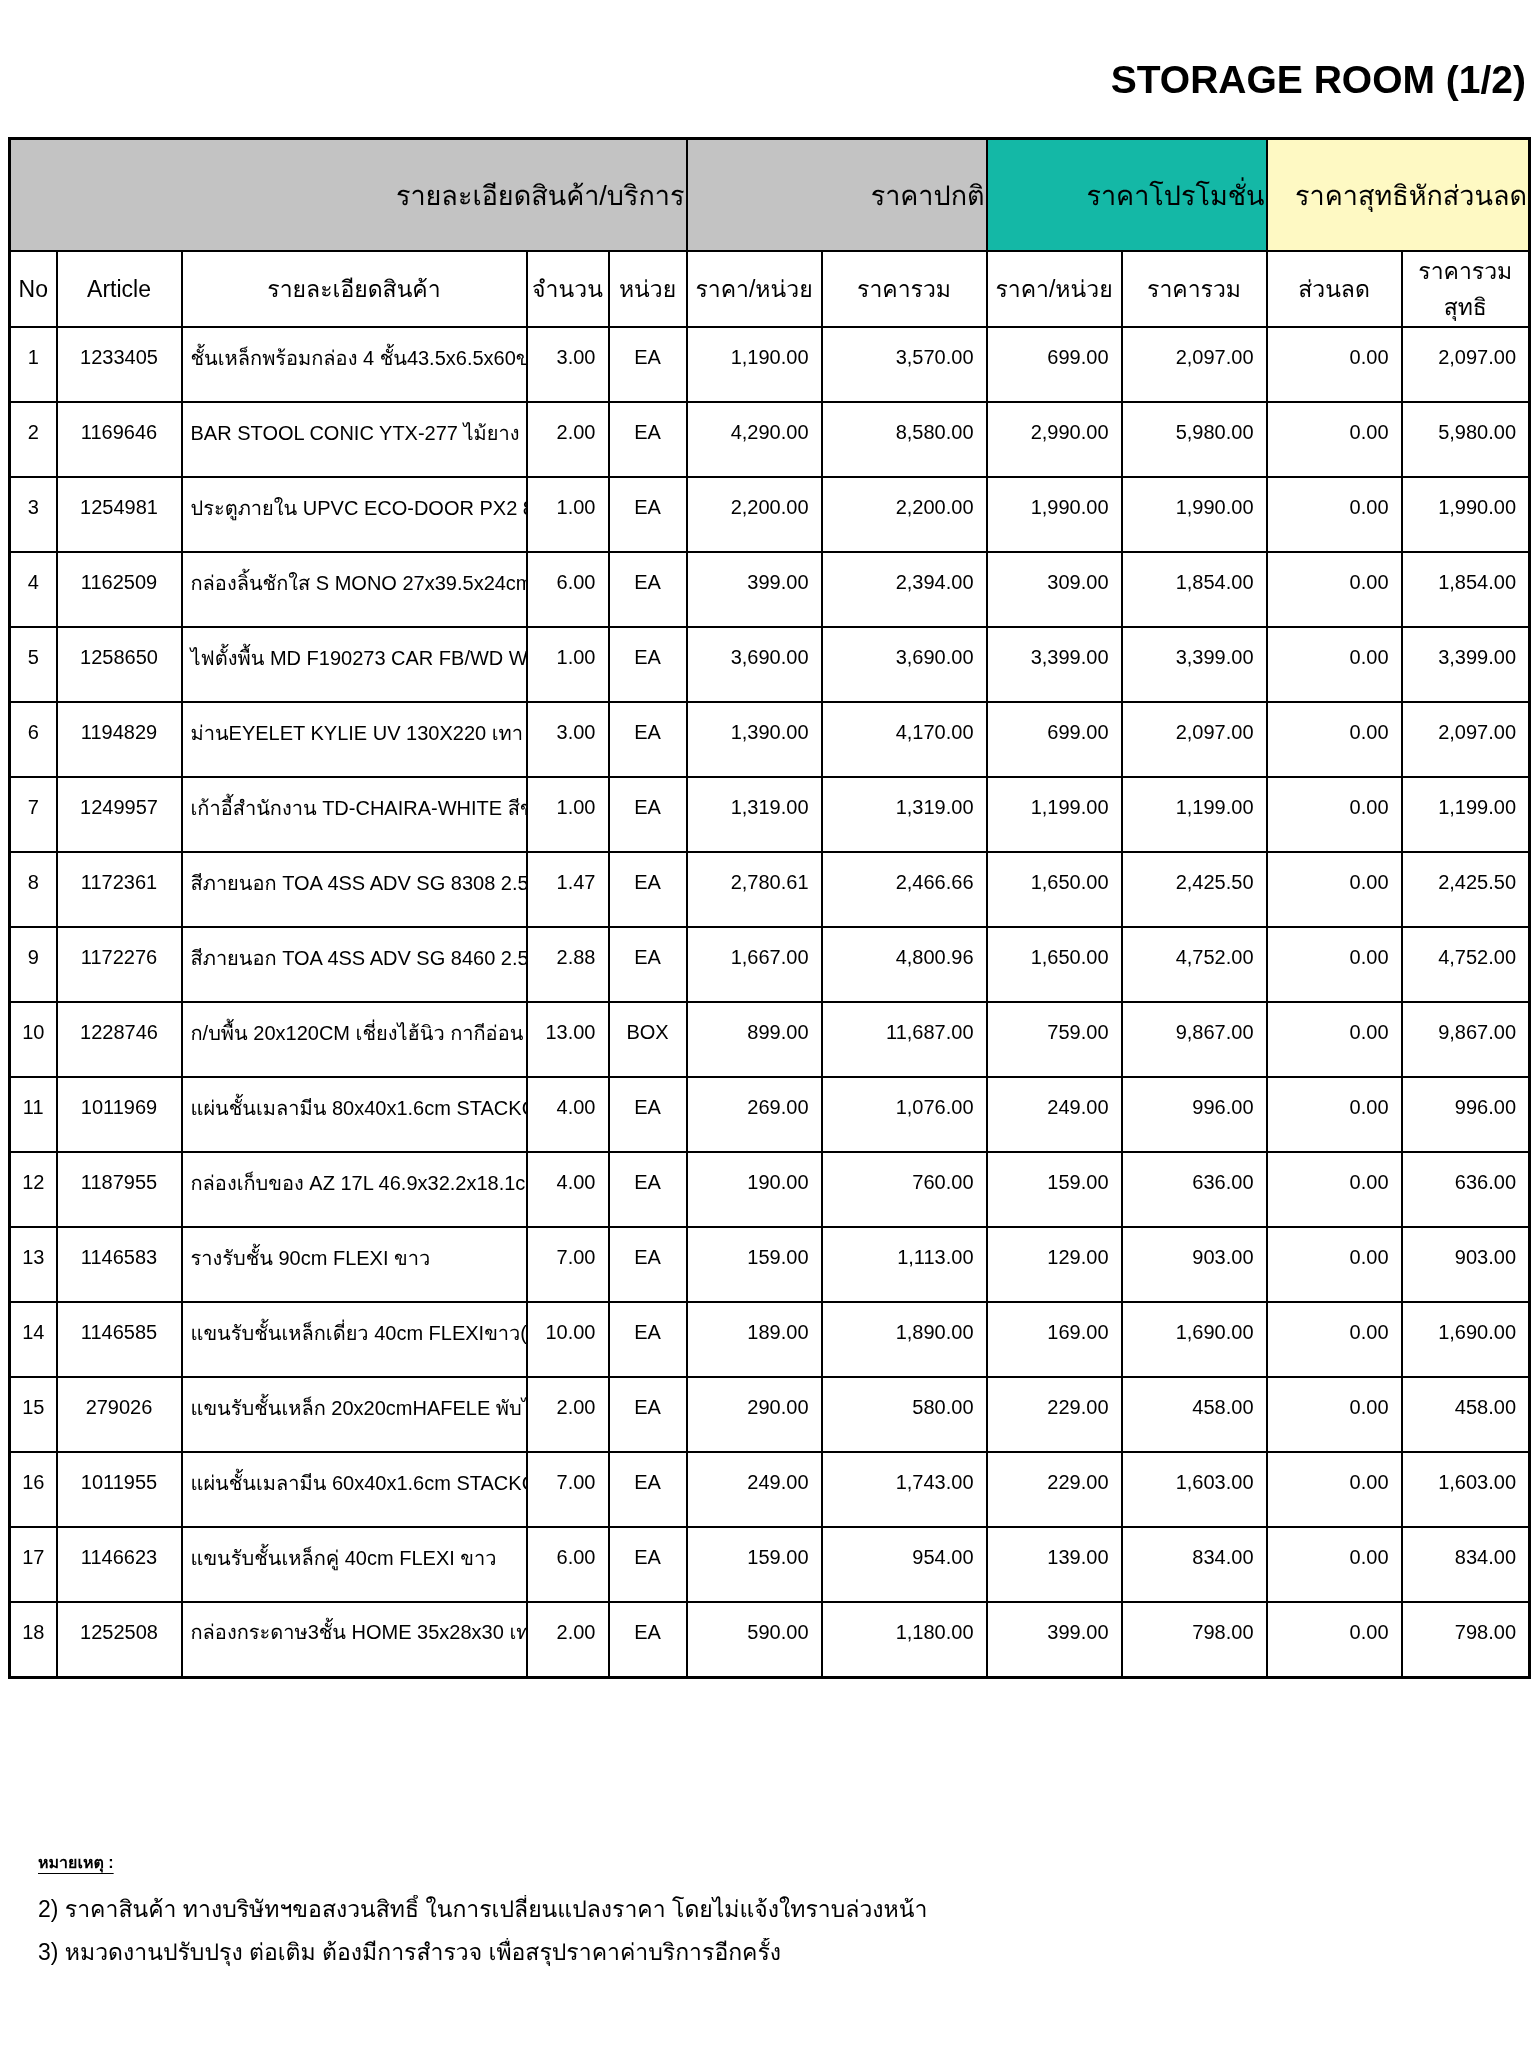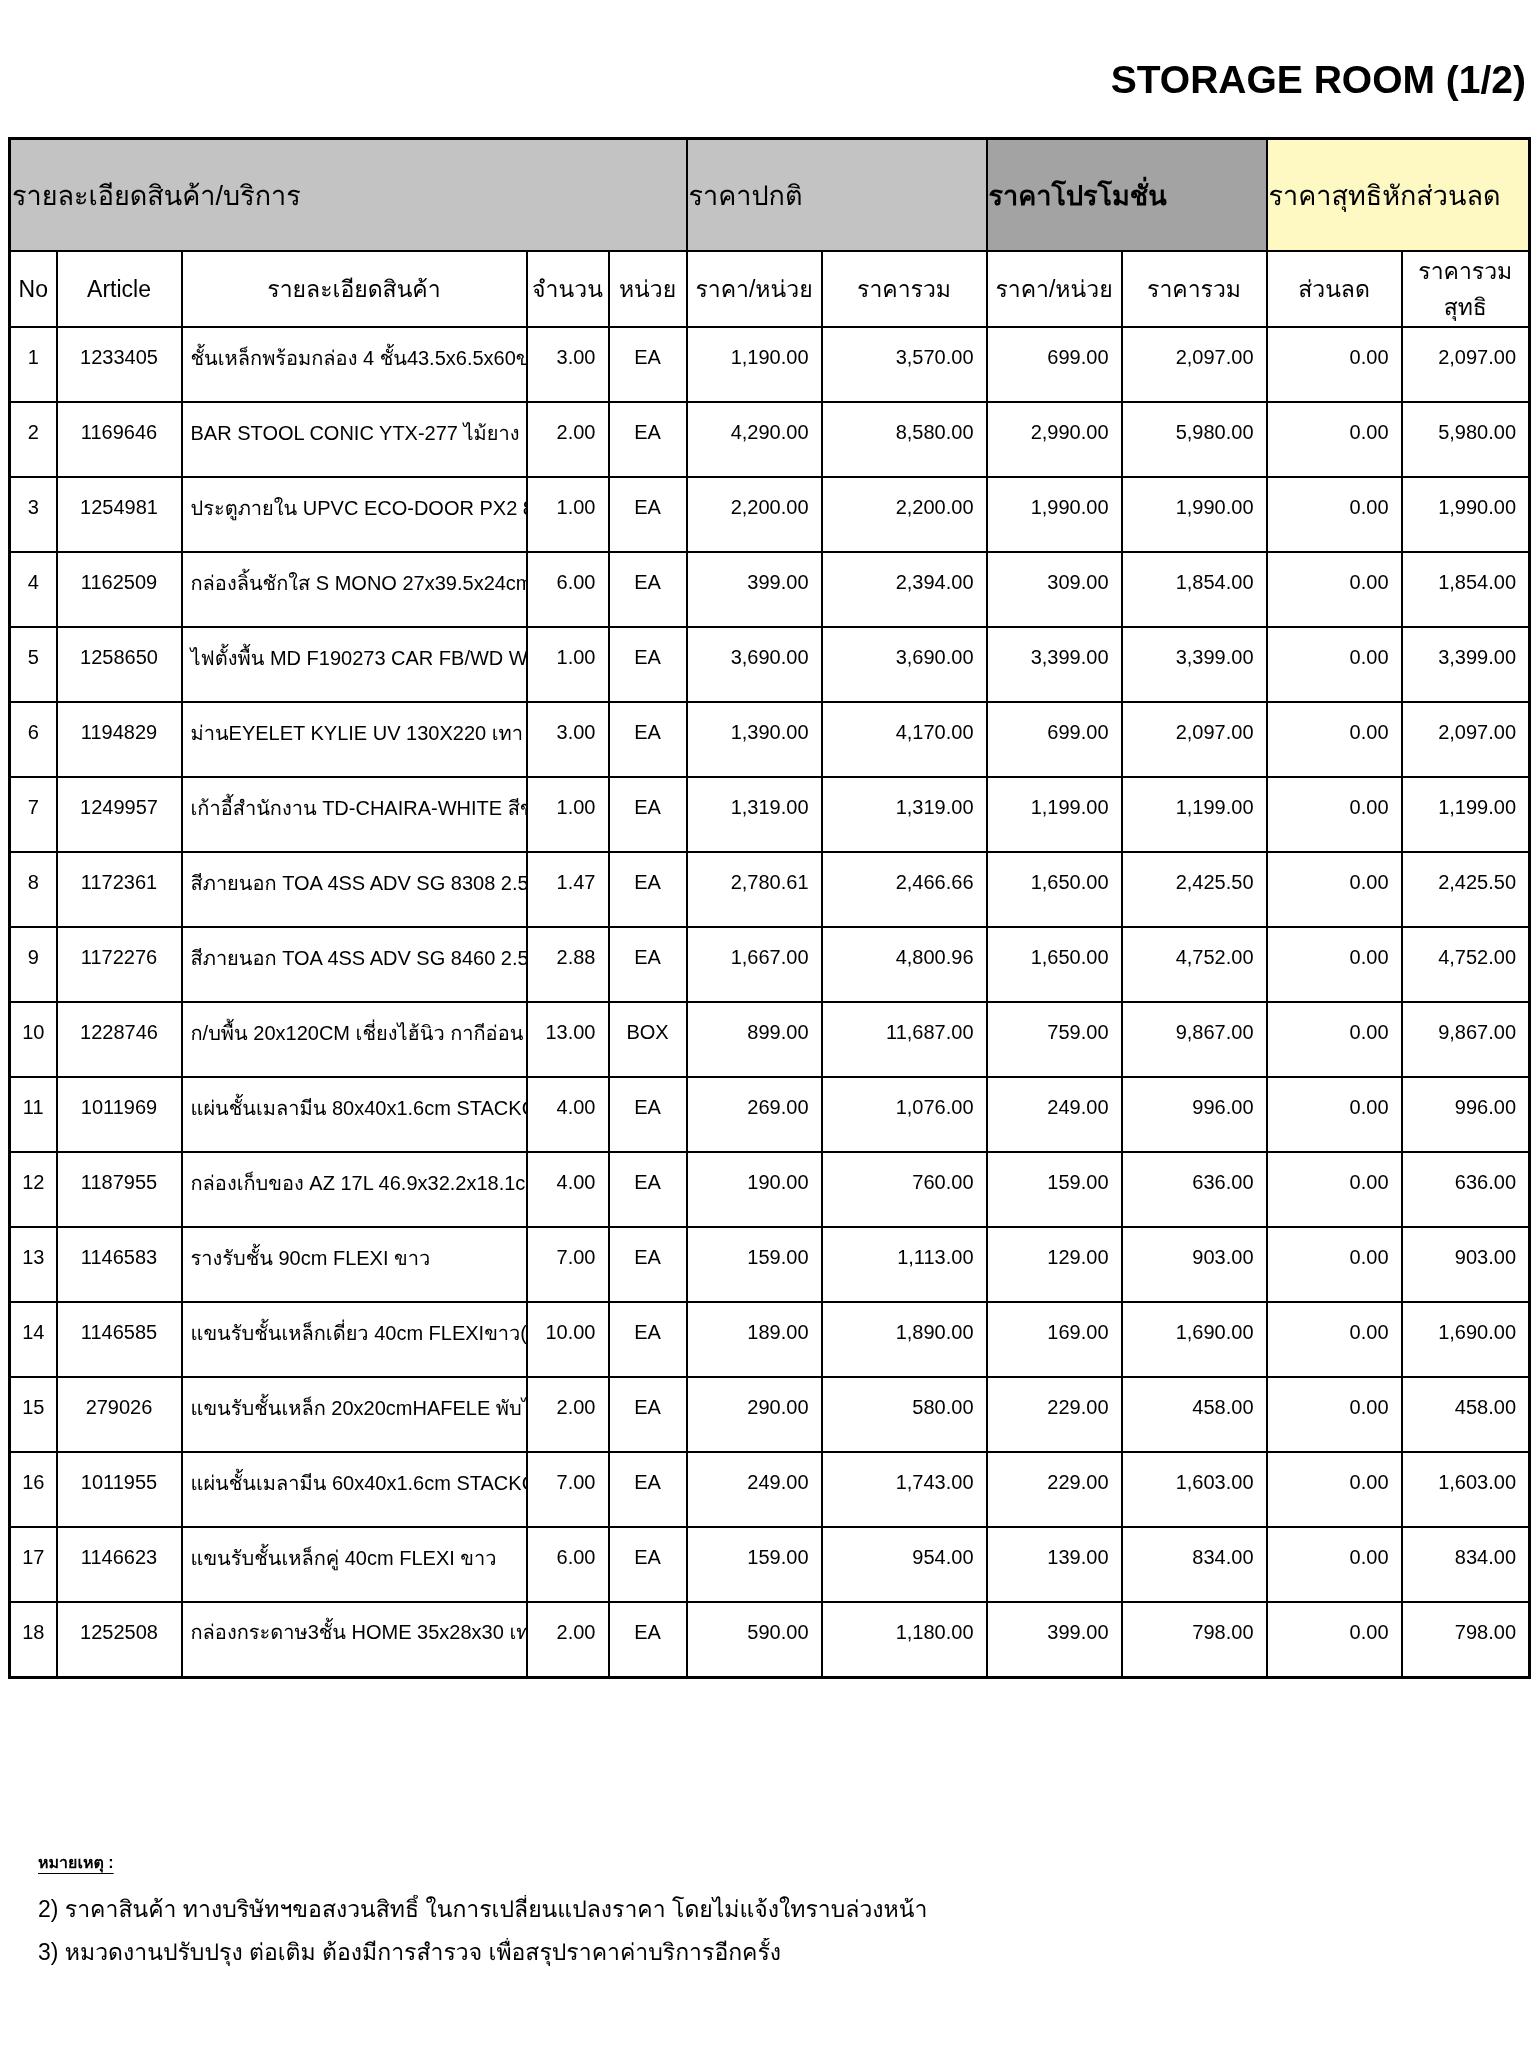--- a/index.html
+++ b/index.html
@@ -26,21 +26,21 @@
     border:3px solid #000;
   }
   th, td {
     border:2px solid #000;
     overflow:hidden;
     font-weight:normal;
   }
   tr.group-row th {
     height:108px;
     font-size:27px;
-    text-align:left;
+    text-align:right;
     vertical-align:middle;
   }
   tr.col-row th {
     height:72px;
     font-size:23px;
     text-align:center;
     vertical-align:middle;
     background:#ffffff;
   }
   tbody tr { height:75px; }
@@ -90,21 +90,21 @@
     <col style="width:165px">
     <col style="width:135px">
     <col style="width:145px">
     <col style="width:135px">
     <col style="width:128px">
   </colgroup>
   <thead>
     <tr class="group-row">
       <th colspan="5" class="group-cell" style="background: rgb(195, 195, 195);">รายละเอียดสินค้า/บริการ</th>
       <th colspan="2" class="group-cell" style="background: rgb(195, 195, 195); margin-left: 44px;">ราคาปกติ</th>
-      <th colspan="2" class="group-cell" style="background: #a3a3a3; font-weight: bold;">ราคาโปรโมชั่น</th>
+      <th colspan="2" class="group-cell" style="background: #14b8a6;">ราคาโปรโมชั่น</th>
       <th colspan="2" class="group-cell" style="background: #fef9c3;">ราคาสุทธิหักส่วนลด</th>
     </tr>
     <tr class="col-row">
       <th>No</th>
       <th>Article</th>
       <th>รายละเอียดสินค้า</th>
       <th>จำนวน</th>
       <th>หน่วย</th>
       <th>ราคา/หน่วย</th>
       <th>ราคารวม</th>

